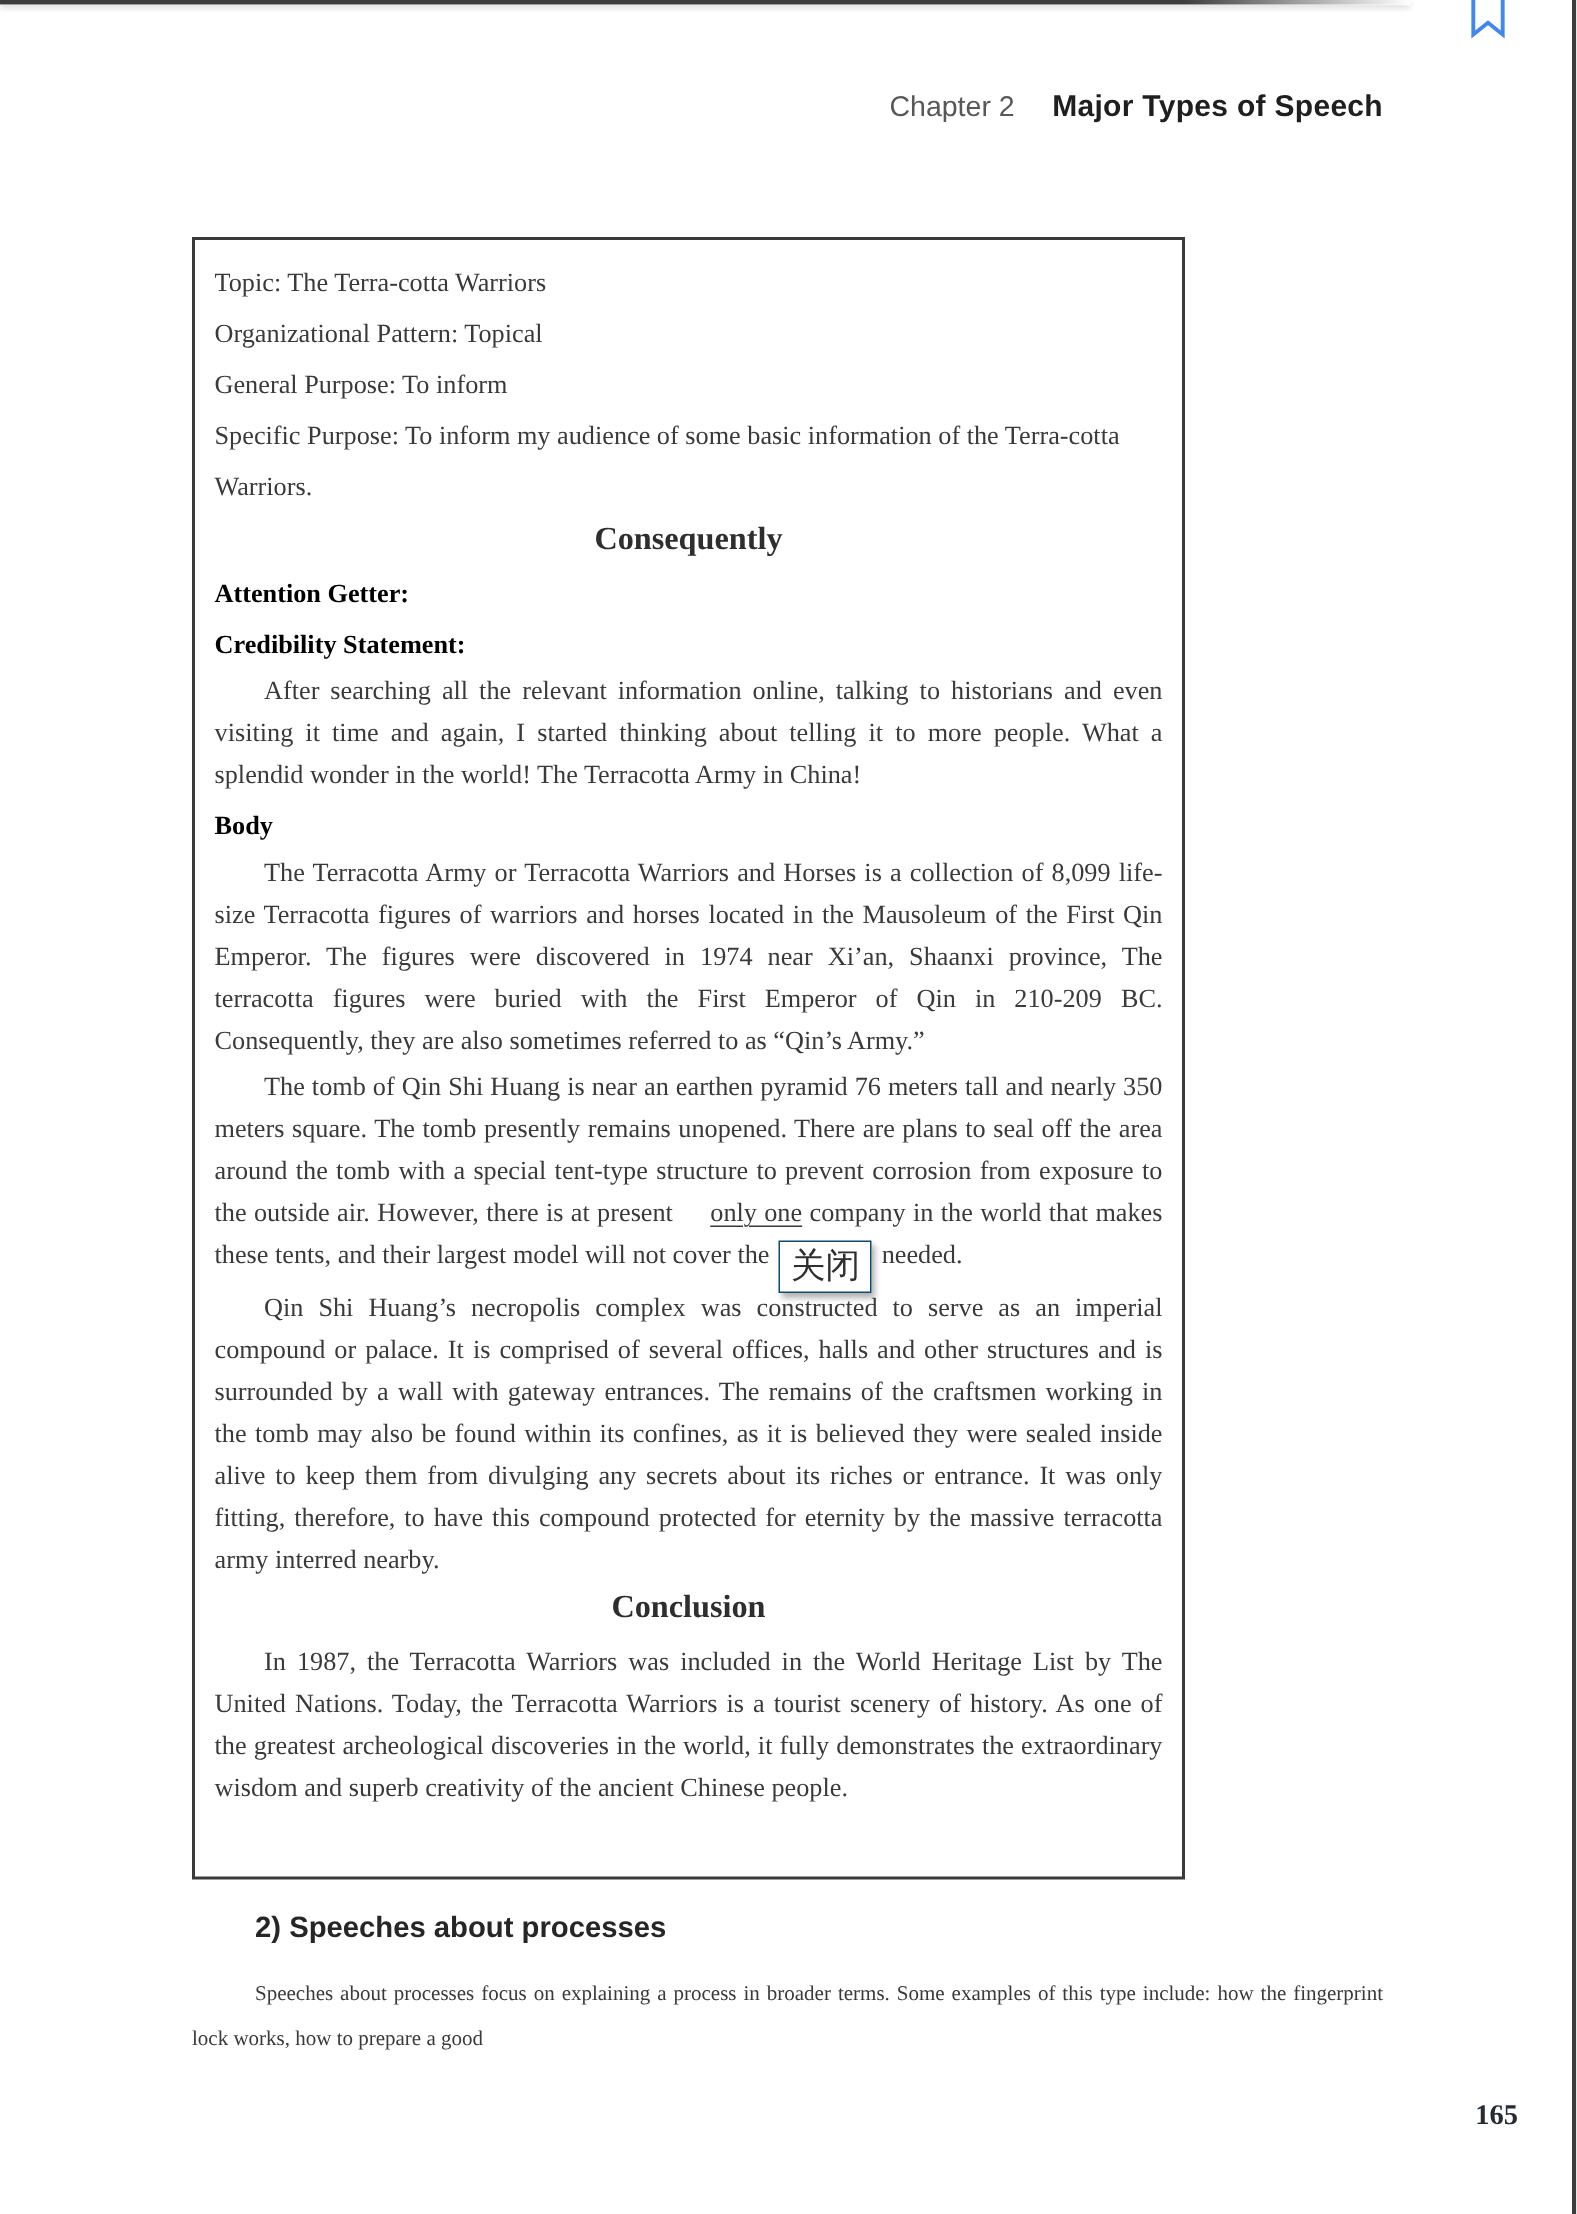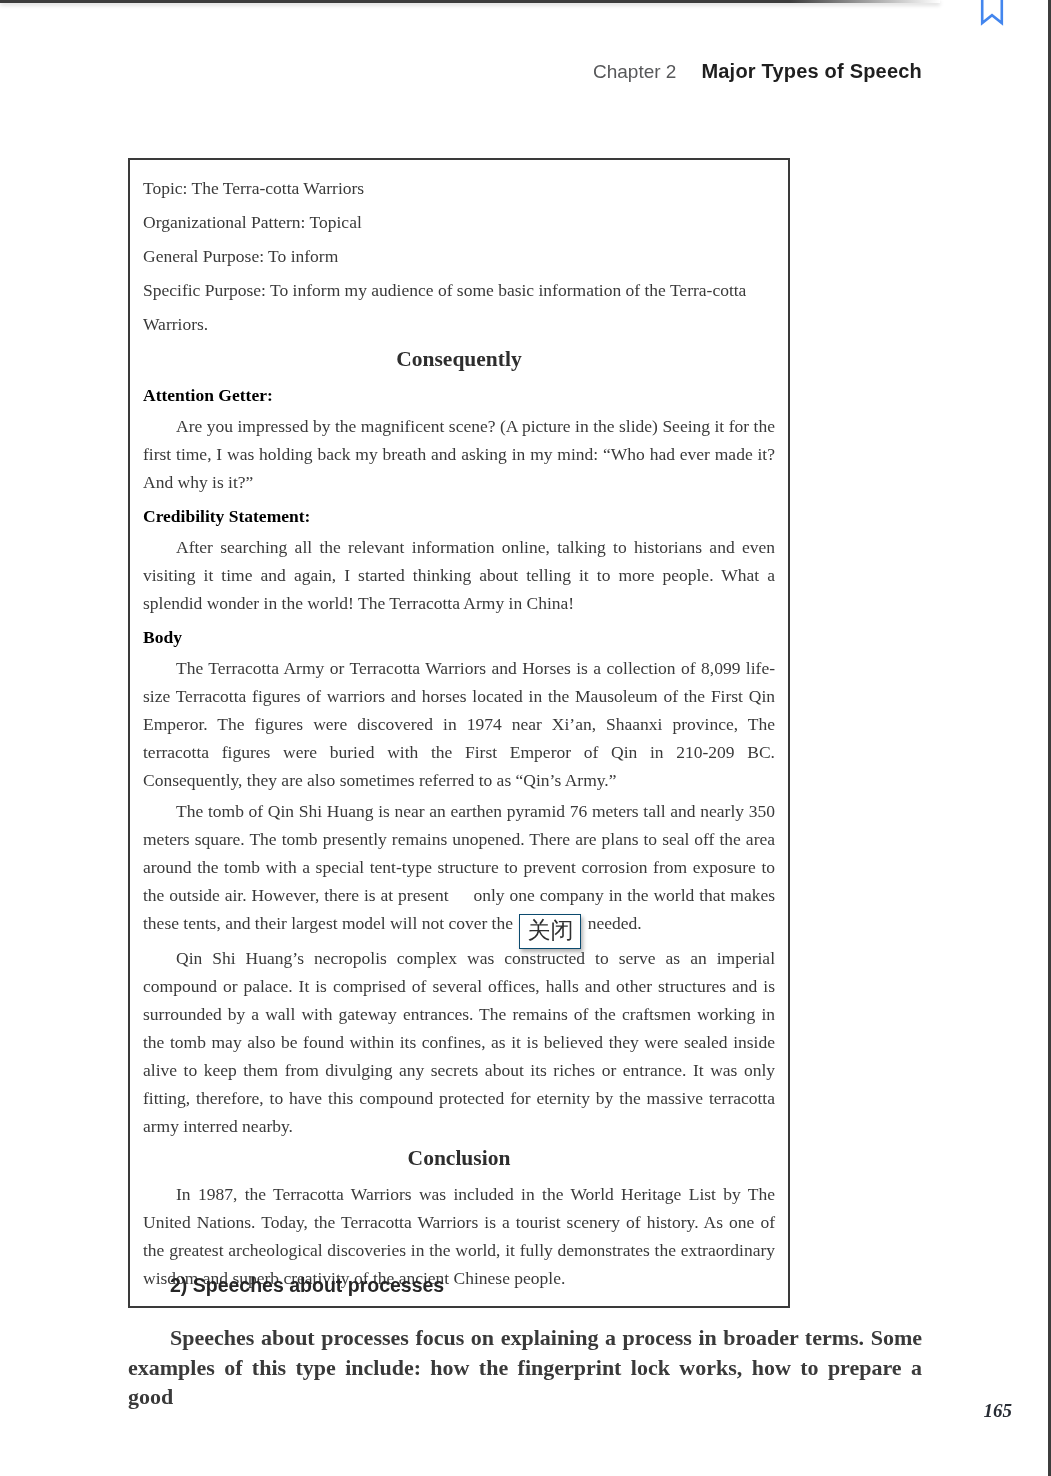--- a/index.html
+++ b/index.html
@@ -28,40 +28,40 @@
   .section-heading{
     text-align:center;font-weight:bold;font-size:21.5px;color:#2e2e2e;
     margin:6px 0 9px 0;text-indent:0;
   }
   .sub-label{font-weight:bold;font-size:17.5px;line-height:28px;margin-top:6px;color:#000000;}
   .para{
     font-size:17.5px;line-height:28px;text-align:justify;text-indent:33px;
     margin:3px 0 0 0;
   }
   .underline-phrase{
-    text-underline-offset:3px;text-decoration-thickness:1px;margin-left:20px;
+    text-decoration:underline;text-underline-offset:3px;text-decoration-thickness:1px;margin-left:20px;
   }
   .popup-close{
     display:inline-block;font-family:"Liberation Sans","DejaVu Sans",sans-serif;
     font-size:23px;color:#2f2f2f;background:#ffffff;border:1px solid #0c4a6e;
     box-shadow:2px 3px 4px rgba(0,0,0,0.3);padding:1px 7px 3px 7px;
     margin:-8px 2px -8px 2px;vertical-align:-9px;line-height:1.25;text-indent:0;
     cursor:pointer;
   }
   .subsection-heading{
     position:absolute;left:170px;top:1274px;
     font-family:"Liberation Sans","DejaVu Sans",sans-serif;
     font-weight:bold;font-size:19.5px;color:#262626;
   }
   .subsection-para{
     position:absolute;left:128px;top:1301px;width:794px;
-    font-size:22px;line-height:29.5px;text-align:justify;text-indent:42px;color:#3a3a3a;font-weight:bold;
+    font-size:14px;line-height:29.5px;text-align:justify;text-indent:42px;color:#3a3a3a;
   }
   .page-number{
-    position:absolute;right:39px;top:1400px;font-weight:bold;font-style:italic;
+    position:absolute;right:39px;top:1400px;font-weight:bold;
     font-size:19px;color:#272c34;
   }
 </style>
 </head>
 <body>
 
 <div class="page">
 
   <div class="top-edge"></div>
   <div class="right-edge"></div>
@@ -77,21 +77,20 @@
 
   <div class="outline-box">
     <div class="meta-line">Topic: The Terra-cotta Warriors</div>
     <div class="meta-line">Organizational Pattern: Topical</div>
     <div class="meta-line">General Purpose: To inform</div>
     <div class="meta-line">Specific Purpose: To inform my audience of some basic information of the Terra-cotta Warriors.</div>
 
     <div class="section-heading">Consequently</div>
 
     <div class="sub-label">Attention Getter:</div>
-    <p class="para">Are you impressed by the magnificent scene? (A picture in the slide) Seeing it for the first time, I was holding back my breath and asking in my mind: “Who had ever made it? And why is it?”</p>
 
     <div class="sub-label">Credibility Statement:</div>
     <p class="para">After searching all the relevant information online, talking to historians and even visiting it time and again, I started thinking about telling it to more people. What a splendid wonder in the world! The Terracotta Army in China!</p>
 
     <div class="sub-label">Body</div>
     <p class="para">The Terracotta Army or Terracotta Warriors and Horses is a collection of 8,099 life-size Terracotta figures of warriors and horses located in the Mausoleum of the First Qin Emperor. The figures were discovered in 1974 near Xi’an, Shaanxi province, The terracotta figures were buried with the First Emperor of Qin in 210-209 BC. Consequently, they are also sometimes referred to as “Qin’s Army.”</p>
 
     <p class="para"><span>The tomb of Qin Shi Huang is near an earthen pyramid 76 meters tall and nearly 350 meters square. The tomb presently remains unopened. There are plans to seal off the area around the tomb with a special tent-type structure to prevent corrosion from exposure to the outside air. However, there is at present </span><span class="underline-phrase">only one</span><span> company in the world that makes these tents, and their largest model will not cover the </span><span class="popup-close">关闭</span><span> needed.</span></p>
 
     <p class="para">Qin Shi Huang’s necropolis complex was constructed to serve as an imperial compound or palace. It is comprised of several offices, halls and other structures and is surrounded by a wall with gateway entrances. The remains of the craftsmen working in the tomb may also be found within its confines, as it is believed they were sealed inside alive to keep them from divulging any secrets about its riches or entrance. It was only fitting, therefore, to have this compound protected for eternity by the massive terracotta army interred nearby.</p>

